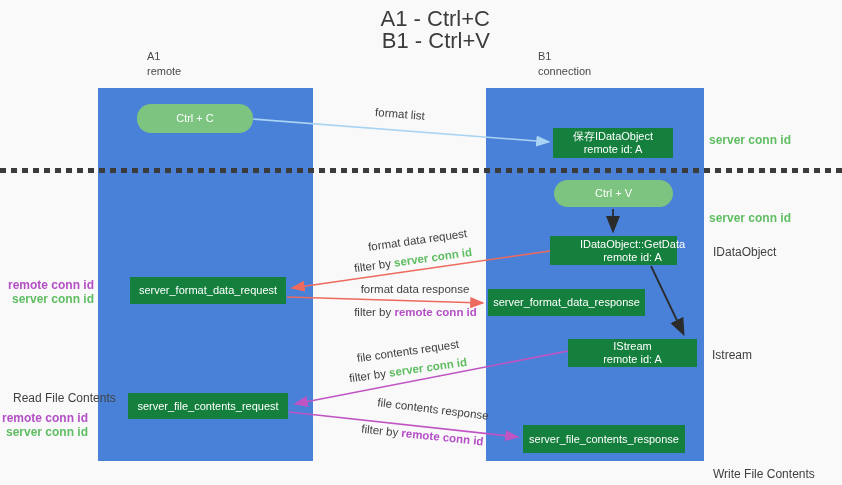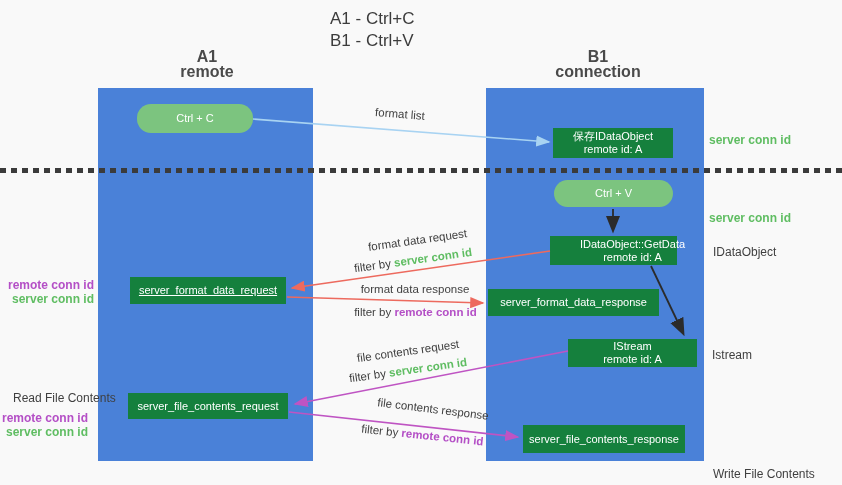--- a/index.html
+++ b/index.html
@@ -11,34 +11,33 @@
   .canvas {
     position: relative;
     width: 842px;
     height: 485px;
     background: #f9f9f9;
     overflow: hidden;
   }
   .title {
     position: absolute;
     top: 8px; left: 330px; width: 160px;
-    text-align: left;
-    font-size: 17px;
+    text-align: right;
+    font-size: 22px;
     color: #3c3c3c;
     line-height: 22px;
   }
   .col-header {
     position: absolute;
     width: 120px;
-    text-align: center;
-    font-size: 16px;
+    text-align: left;
+    font-size: 11px;
     color: #4a4a4a;
     line-height: 15px;
     top: 49px;
-    font-weight: bold;
   }
   .col-header.left { left: 147px; }
   .col-header.right { left: 538px; }
   .lifeline {
     position: absolute;
     top: 88px;
     height: 373px;
     background: #4a81d8;
   }
   .lifeline.left { left: 98px; width: 215px; }
@@ -60,22 +59,22 @@
     text-align: center;
     white-space: nowrap;
   }
   .node.green { background: #7cc47f; border-radius: 14px; }
   .node.orange { background: #15803d; }
   .n-ctrl-c   { left:137px; top:104px; width:116px; height:29px; }
   .n-ctrl-v   { left:554px; top:180px; width:119px; height:27px; }
   .n-save     { left:553px; top:128px; width:120px; height:30px; }
   .n-getdata  { left:550px; top:236px; width:127px; height:29px;padding-left:38px; }
   .n-istream  { left:568px; top:339px; width:129px; height:28px; }
-  .n-fmt-req  { left:130px; top:277px; width:156px; height:27px;text-decoration:underline; }
-  .n-fmt-resp { left:488px; top:289px; width:171px; height:27px; }
+  .n-fmt-req  { left:130px; top:277px; width:156px; height:27px; }
+  .n-fmt-resp { left:488px; top:289px; width:157px; height:27px; }
   .n-file-req { left:128px; top:393px; width:160px; height:26px; }
   .n-file-resp{ left:523px; top:425px; width:162px; height:28px; }
 
   .side-label {
     position: absolute;
     font-size: 12px;
     color: #3f3f3f;
     white-space: nowrap;
   }
   .green-text  { color: #5fbd62; font-weight: bold; }

